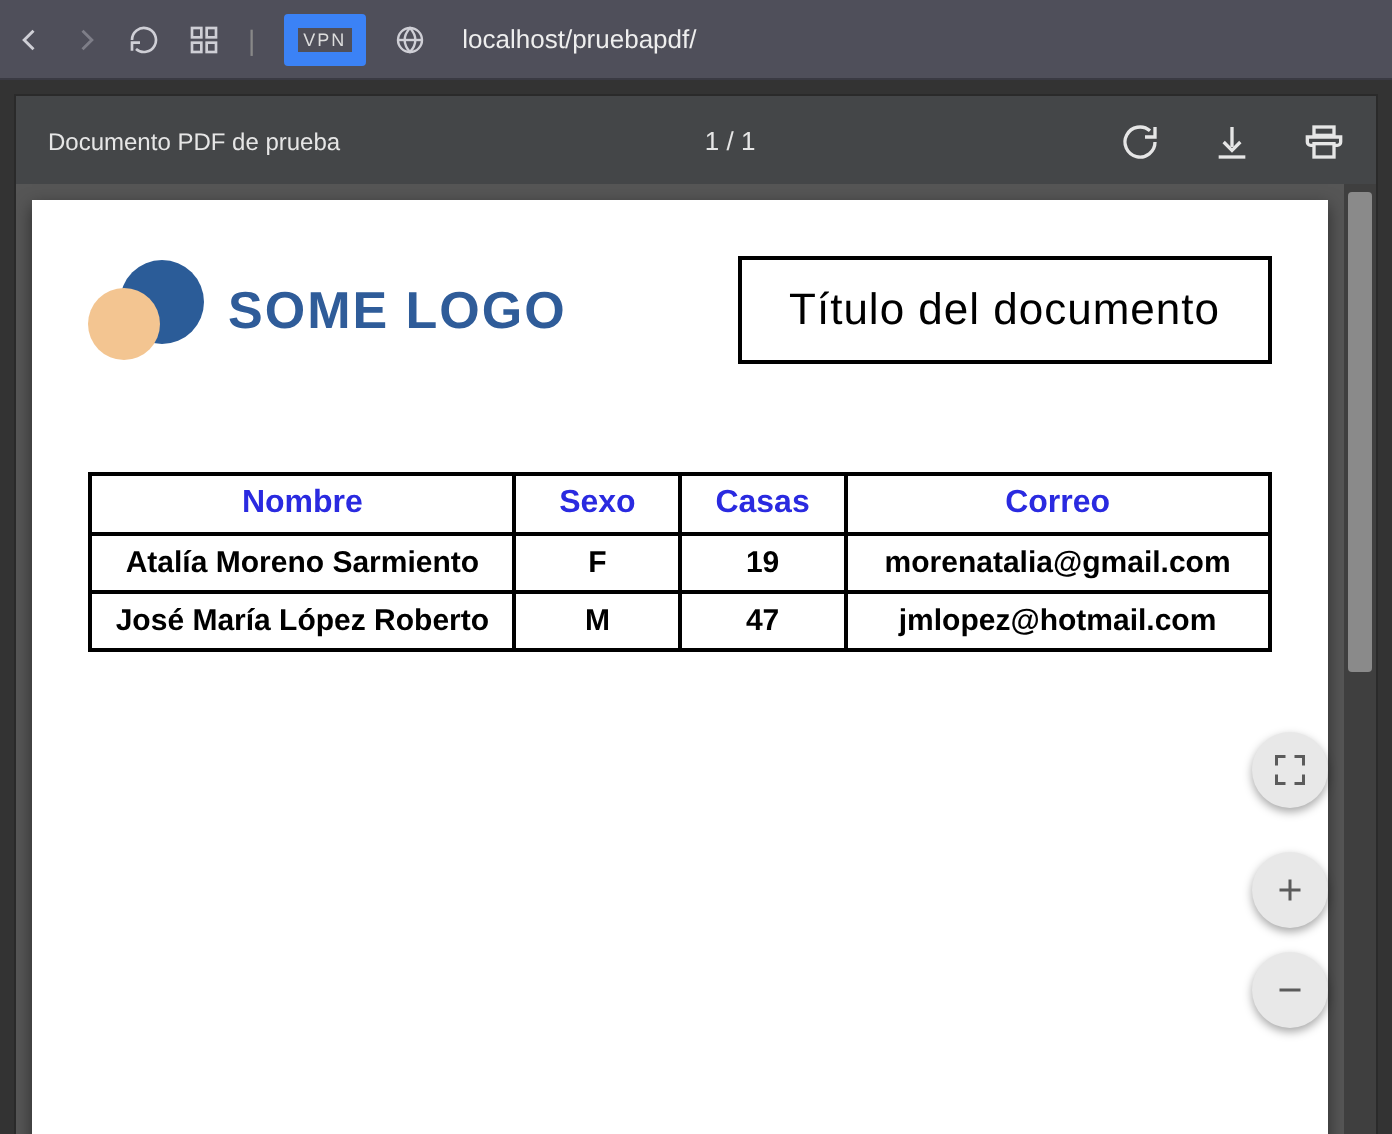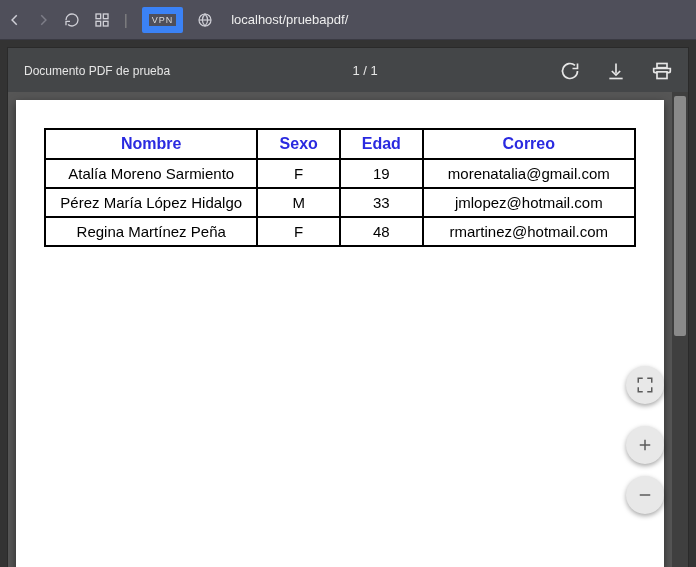--- a/index.html
+++ b/index.html
@@ -134,20 +134,21 @@
     width: 100%;
     table-layout: fixed;
   }
   table.data th, table.data td {
     border: 2px solid #000;
     padding: 5px 6px;
     text-align: center;
     font-size: 15px;
     overflow: hidden;
     white-space: nowrap;
+    font-weight: bold;
   }
   table.data th {
     color: #2a2ae0;
     font-weight: bold;
     font-size: 16px;
   }
   table.data col.c-nombre { width: 36%; }
   table.data col.c-sexo   { width: 14%; }
   table.data col.c-edad   { width: 14%; }
   table.data col.c-correo { width: 36%; }
@@ -234,54 +235,58 @@
             <rect x="6" y="3" width="12" height="5"></rect>
             <path d="M6 14H4a2 2 0 0 1-2-2V9h20v3a2 2 0 0 1-2 2h-2"></path>
             <rect x="6" y="13" width="12" height="8"></rect>
           </svg>
       </span>
     </div>
   </div>
 
   <div class="page-surface">
     <div class="pdf-page">
+      <div class="header-row">
+        <div class="logo">
+          <div class="logo-mark">
+            <div class="c1"></div>
+              <div class="c2"></div>
+          </div>
+          <div class="logo-text">SOME LOGO</div>
+        </div>
+        <div class="doc-title-box">Título del documento</div>
+      </div>
 
       <table class="data">
         <colgroup>
           <col class="c-nombre">
             <col class="c-sexo">
             <col class="c-edad">
             <col class="c-correo">
         </colgroup>
         <thead>
           <tr>
             <th>Nombre</th>
             <th>Sexo</th>
-            <th>Edad</th>
+            <th>Casas</th>
             <th>Correo</th>
           </tr>
         </thead>
         <tbody id="tbody">
             <tr>
               <td>Atalía Moreno Sarmiento</td>
               <td>F</td>
               <td>19</td>
               <td>morenatalia@gmail.com</td>
             </tr>
             <tr>
-              <td>Pérez María López Hidalgo</td>
+              <td>José María López Roberto</td>
               <td>M</td>
-              <td>33</td>
+              <td>47</td>
               <td>jmlopez@hotmail.com</td>
-            </tr>
-            <tr>
-              <td>Regina Martínez Peña</td>
-              <td>F</td>
-              <td>48</td>
-              <td>rmartinez@hotmail.com</td>
             </tr>
           </tbody>
       </table>
     </div>
   </div>
 
   <div class="vscroll">
     <div class="vscroll-thumb"></div>
   </div>
 

